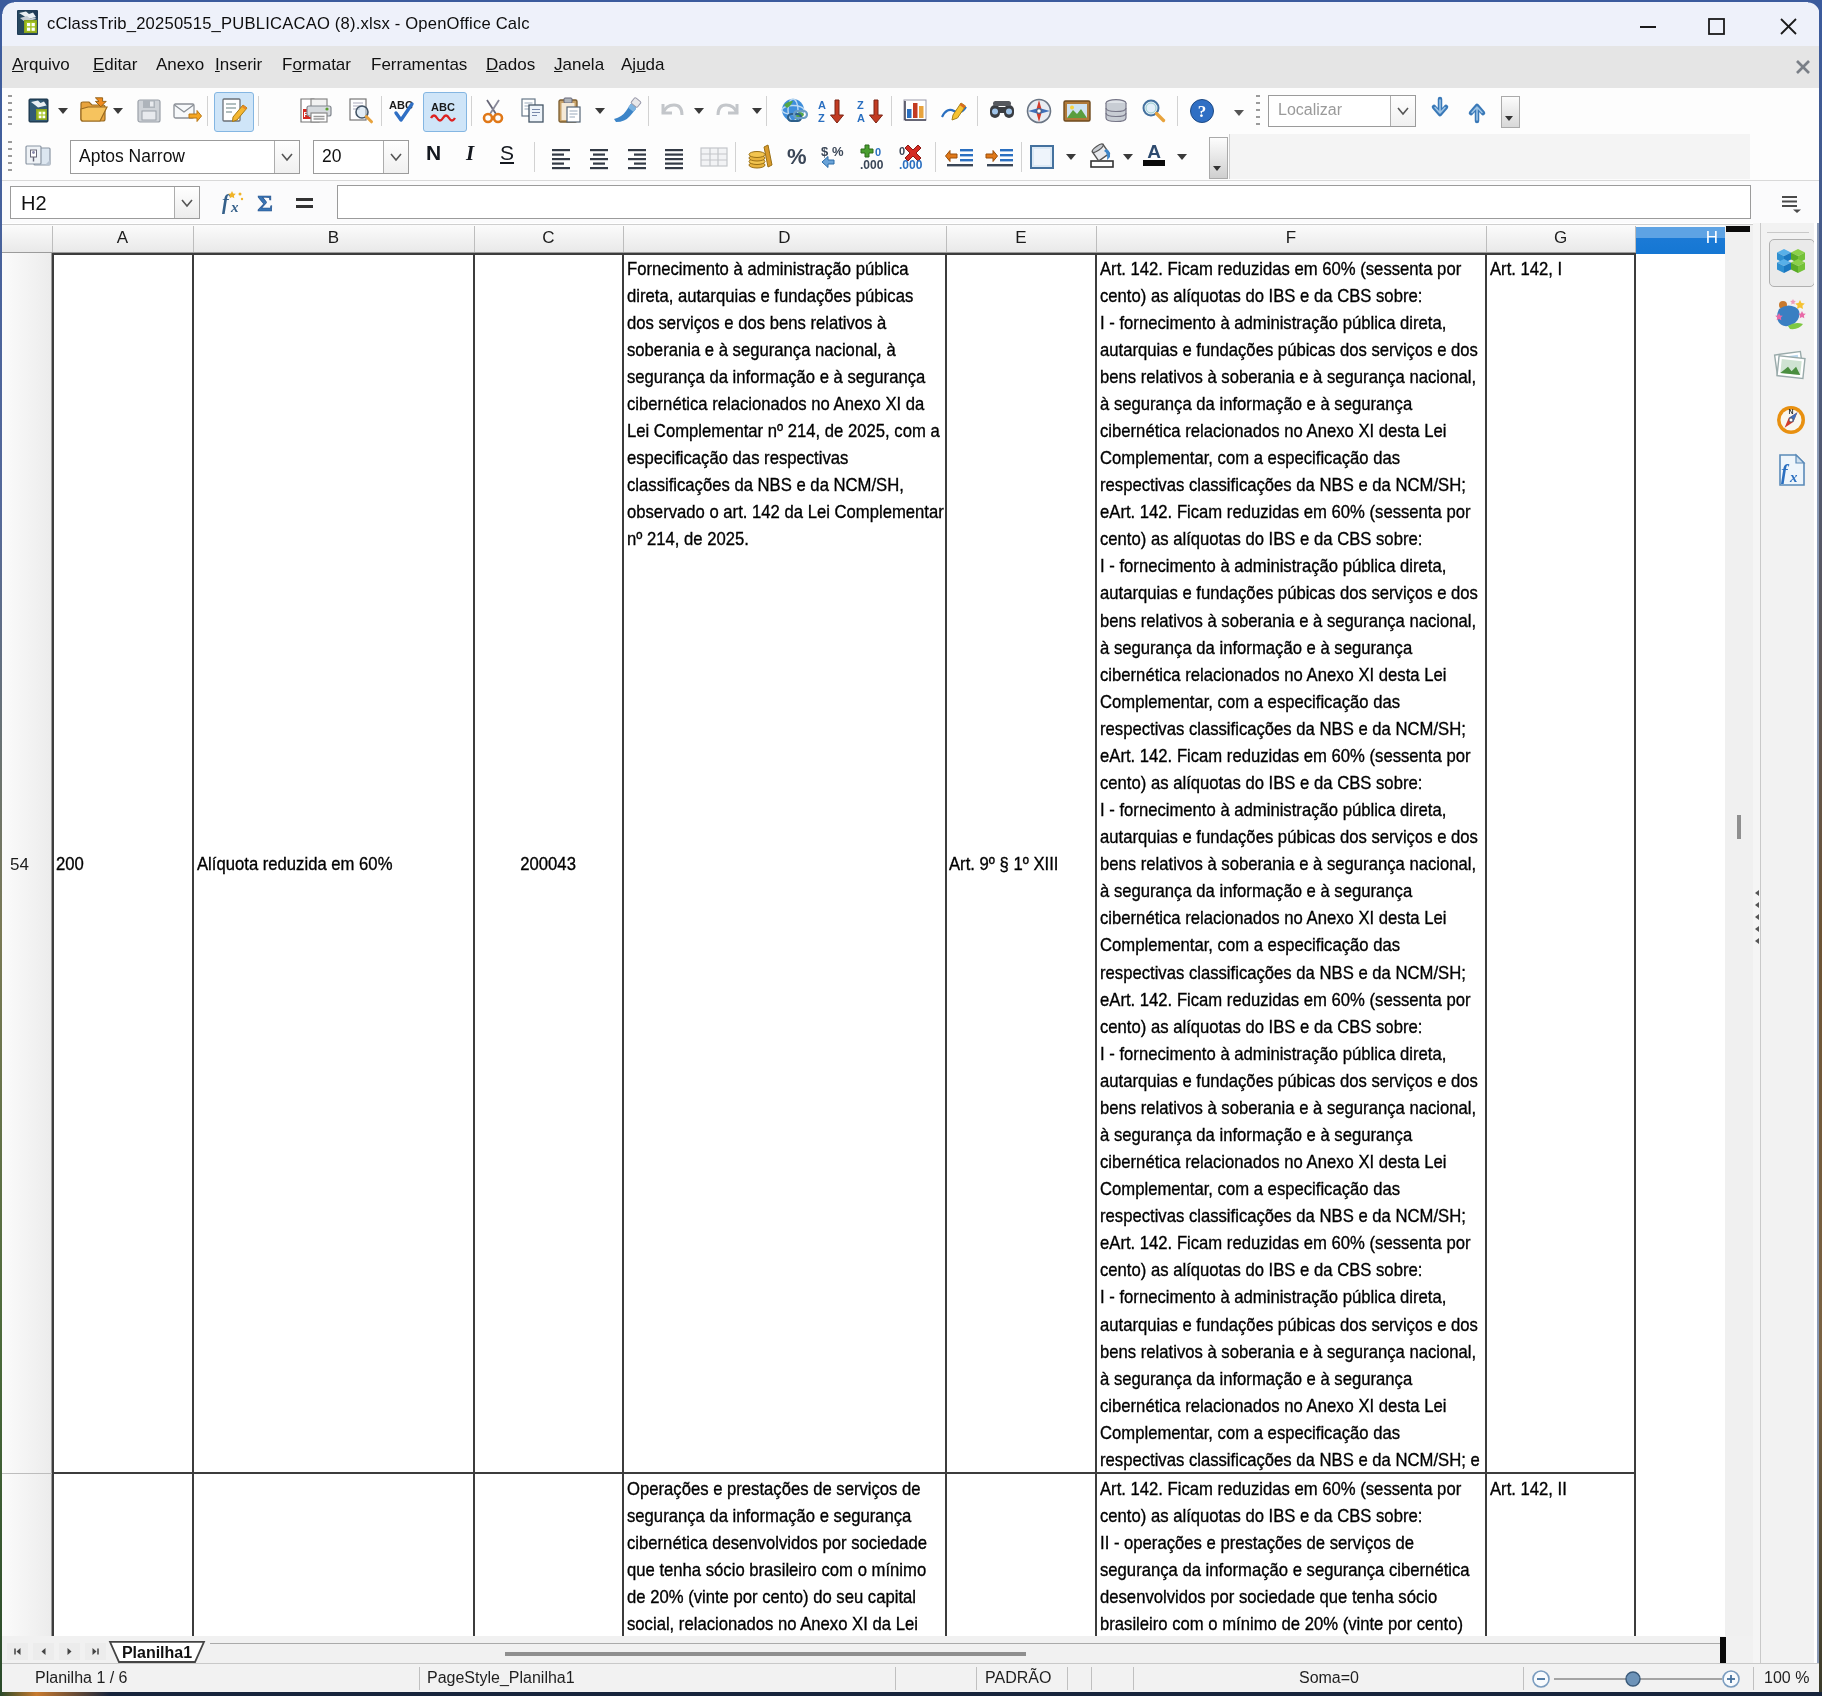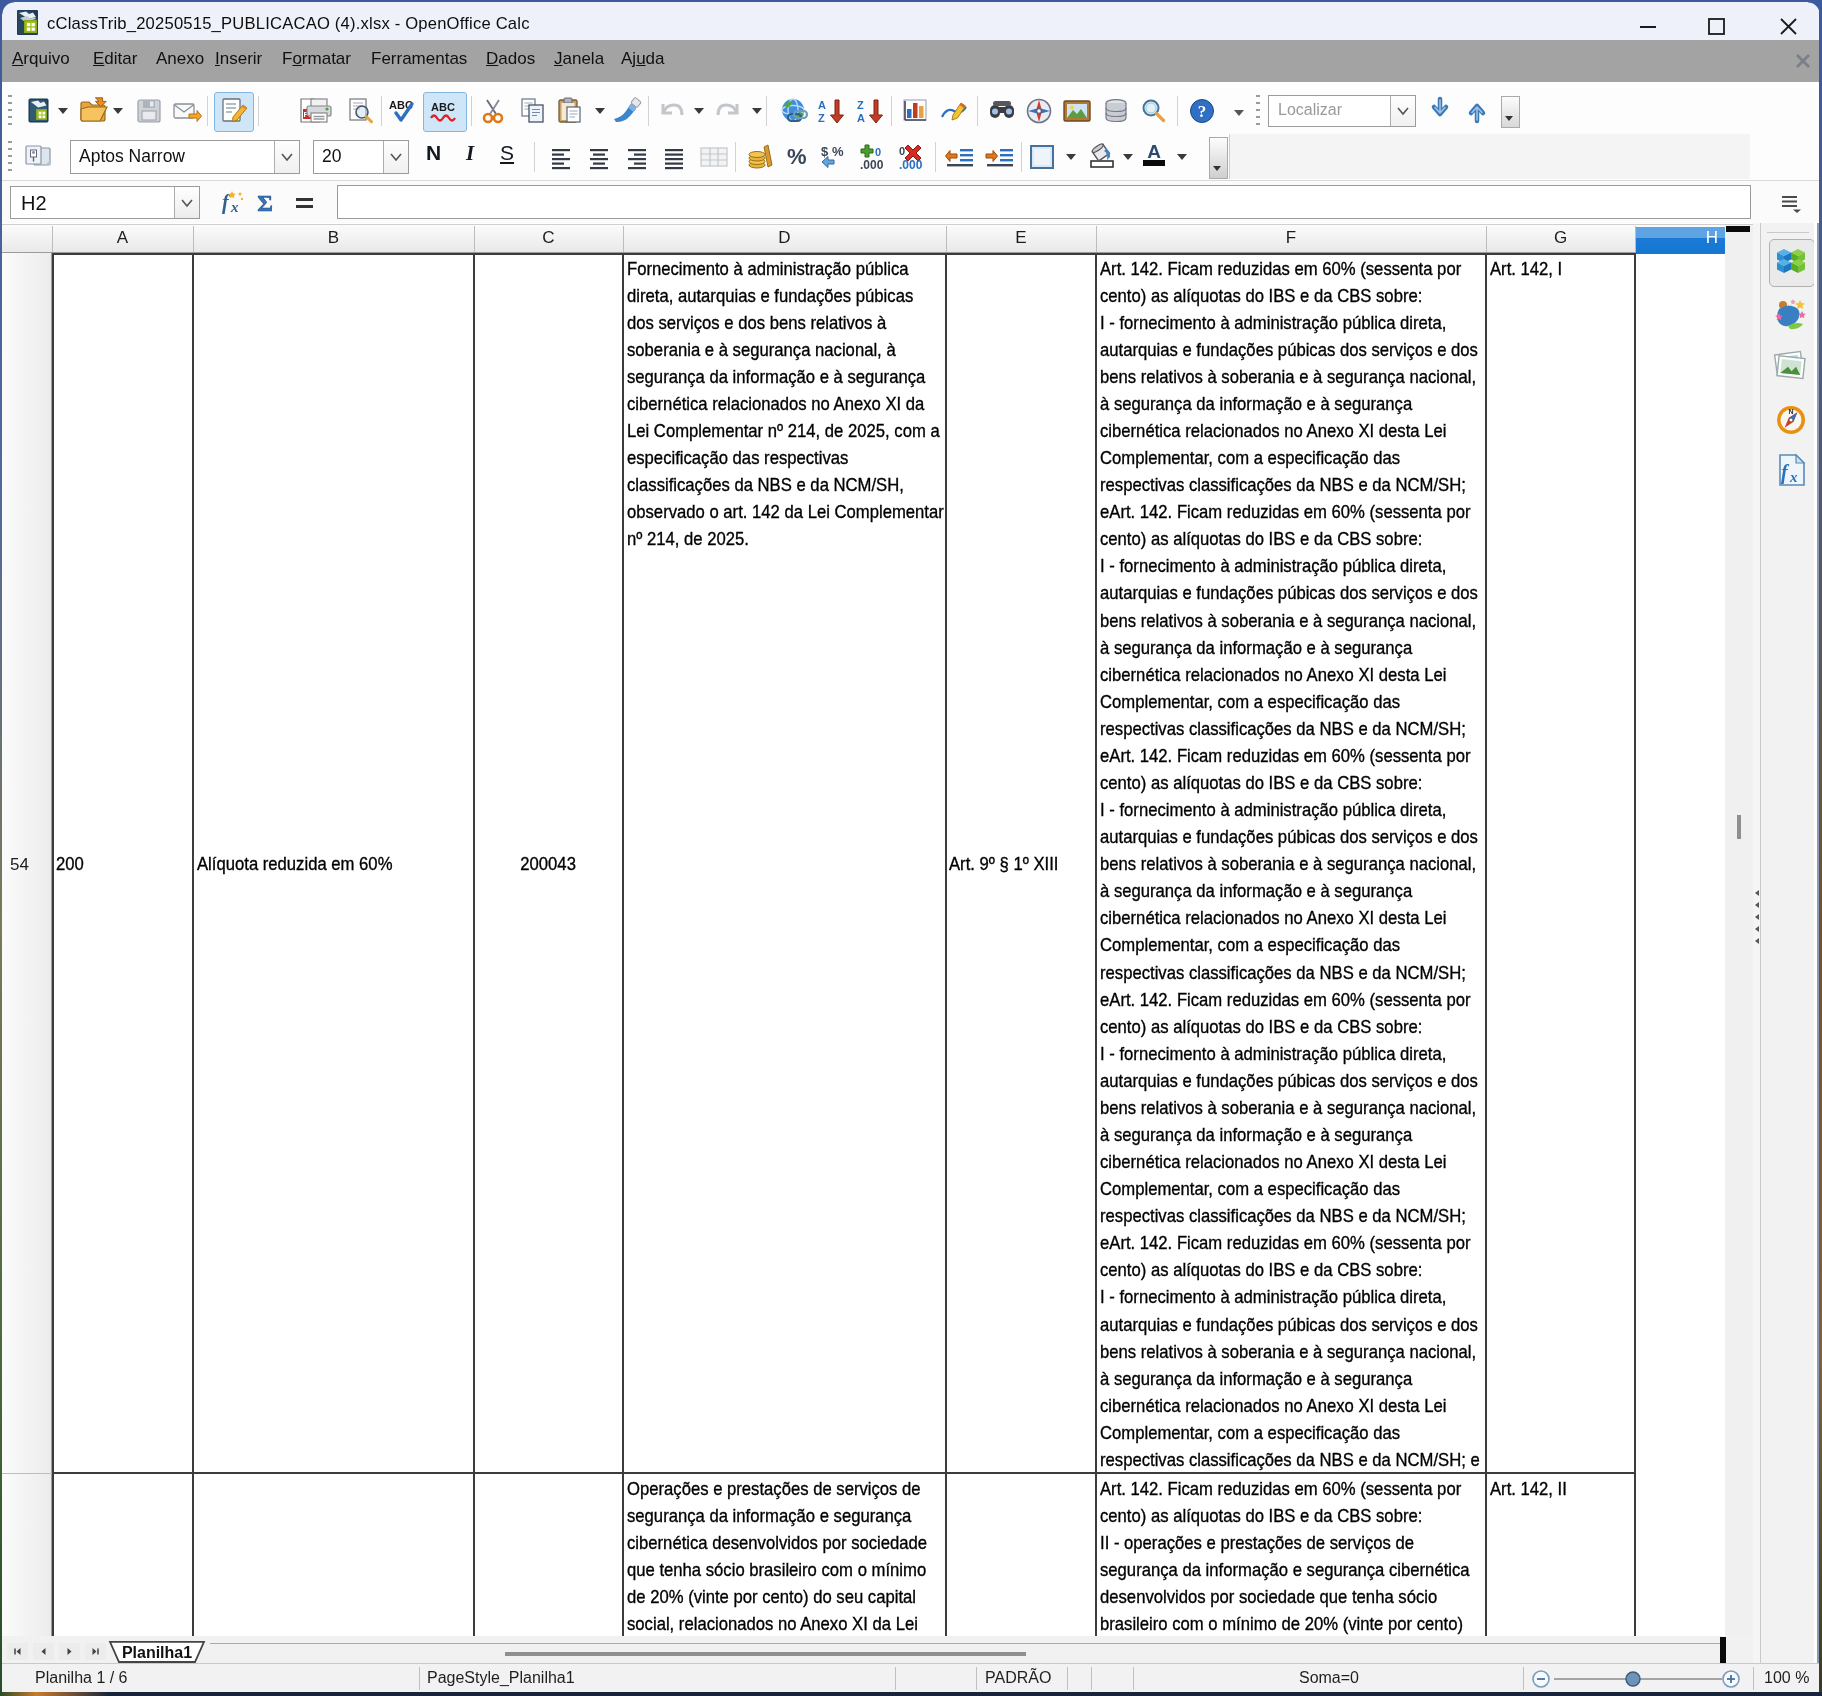--- a/index.html
+++ b/index.html
@@ -1,19 +1,19 @@
 <!DOCTYPE html>
 <html><head><meta charset="utf-8">
 <style>
 html,body{margin:0;padding:0;width:1822px;height:1696px;overflow:hidden;}
 body{font-family:"Liberation Sans",sans-serif;background:#29446b;position:relative;}
 .abs{position:absolute;}
 #win{position:absolute;left:2px;top:2px;width:1817px;height:1690px;background:#fff;border-radius:8px 8px 0 0;overflow:hidden;}
 #titlebar{position:absolute;left:0;top:0;width:100%;height:44px;background:#eef1fa;}
-#menubar{position:absolute;left:0;top:38px;width:100%;height:42px;background:#a3a3a3;}
+#menubar{position:absolute;left:0;top:44px;width:100%;height:42px;background:#e5e5e5;}
 .menuitem{position:absolute;top:9px;font-size:17px;color:#111;}
 #tb1{position:absolute;left:0;top:86px;width:100%;height:46px;background:#fdfdfd;}
 #tb2{position:absolute;left:0;top:132px;width:100%;height:46px;background:#fdfdfd;border-bottom:1px solid #d9d9d9;}
 #fbar{position:absolute;left:0;top:179px;width:100%;height:44px;background:#fbfbfc;border-bottom:1px solid #d4d4d4;}
 .tsep{position:absolute;width:1px;height:30px;background:#d2d2d2;}
 .grip{position:absolute;width:4px;height:32px;background-image:repeating-linear-gradient(#9b9b9b 0 2px,transparent 2px 7px);}
 .combo{position:absolute;background:#fff;border:1px solid #9b9b9b;}
 .combo .arr{position:absolute;right:0;top:0;bottom:0;width:24px;border-left:1px solid #adadad;background:linear-gradient(#fefefe,#f0f0f0);}
 .cbx{position:absolute;font-size:17.5px;color:#111;}
 svg{display:block}
@@ -30,21 +30,21 @@
 <path d="M3 3 L10 1.5 L13 4 L17 2.5 L20 7 L12 9 L8 6 Z" fill="#e8eef2"></path>
 <path d="M4 8 L11 6 L14 8.5 L19 7.5 L20 9 L9 12 Z" fill="#c3ccd4"></path>
 <rect x="8" y="10" width="13" height="13" fill="#8aa51e"></rect>
 <rect x="9.5" y="11.5" width="10" height="10" fill="#a5c521"></rect>
 <rect x="11" y="13" width="3.2" height="3.2" fill="#fff"></rect>
         <rect x="15.6" y="13" width="3.2" height="3.2" fill="#fff"></rect>
 <rect x="11" y="17.6" width="3.2" height="3.2" fill="#fff"></rect>
         <rect x="15.6" y="17.6" width="3.2" height="3.2" fill="#fff"></rect>
 </svg>
     </div>
-<div class="abs" style="left:45px;top:12px;font-size:16.6px;color:#0d0d0d;letter-spacing:0.2px;">cClassTrib_20250515_PUBLICACAO (4).xlsx - OpenOffice Calc</div>
+<div class="abs" style="left:45px;top:12px;font-size:16.6px;color:#0d0d0d;letter-spacing:0.2px;">cClassTrib_20250515_PUBLICACAO (8).xlsx - OpenOffice Calc</div>
 <div class="abs" style="left:1632px;top:12px;width:170px;height:24px;">
 <svg width="170" height="24" viewBox="0 0 170 24">
 <line x1="6" y1="13" x2="22" y2="13" stroke="#1a1a1a" stroke-width="1.8"></line>
 <rect x="75" y="5" width="15" height="15" fill="none" stroke="#1a1a1a" stroke-width="1.8"></rect>
 <line x1="147" y1="5" x2="162" y2="20" stroke="#1a1a1a" stroke-width="1.8"></line>
 <line x1="162" y1="5" x2="147" y2="20" stroke="#1a1a1a" stroke-width="1.8"></line>
 </svg>
     </div>
 <div id="menubar">
 <div class="menuitem" style="left:10px;"><u>A</u>rquivo</div>

